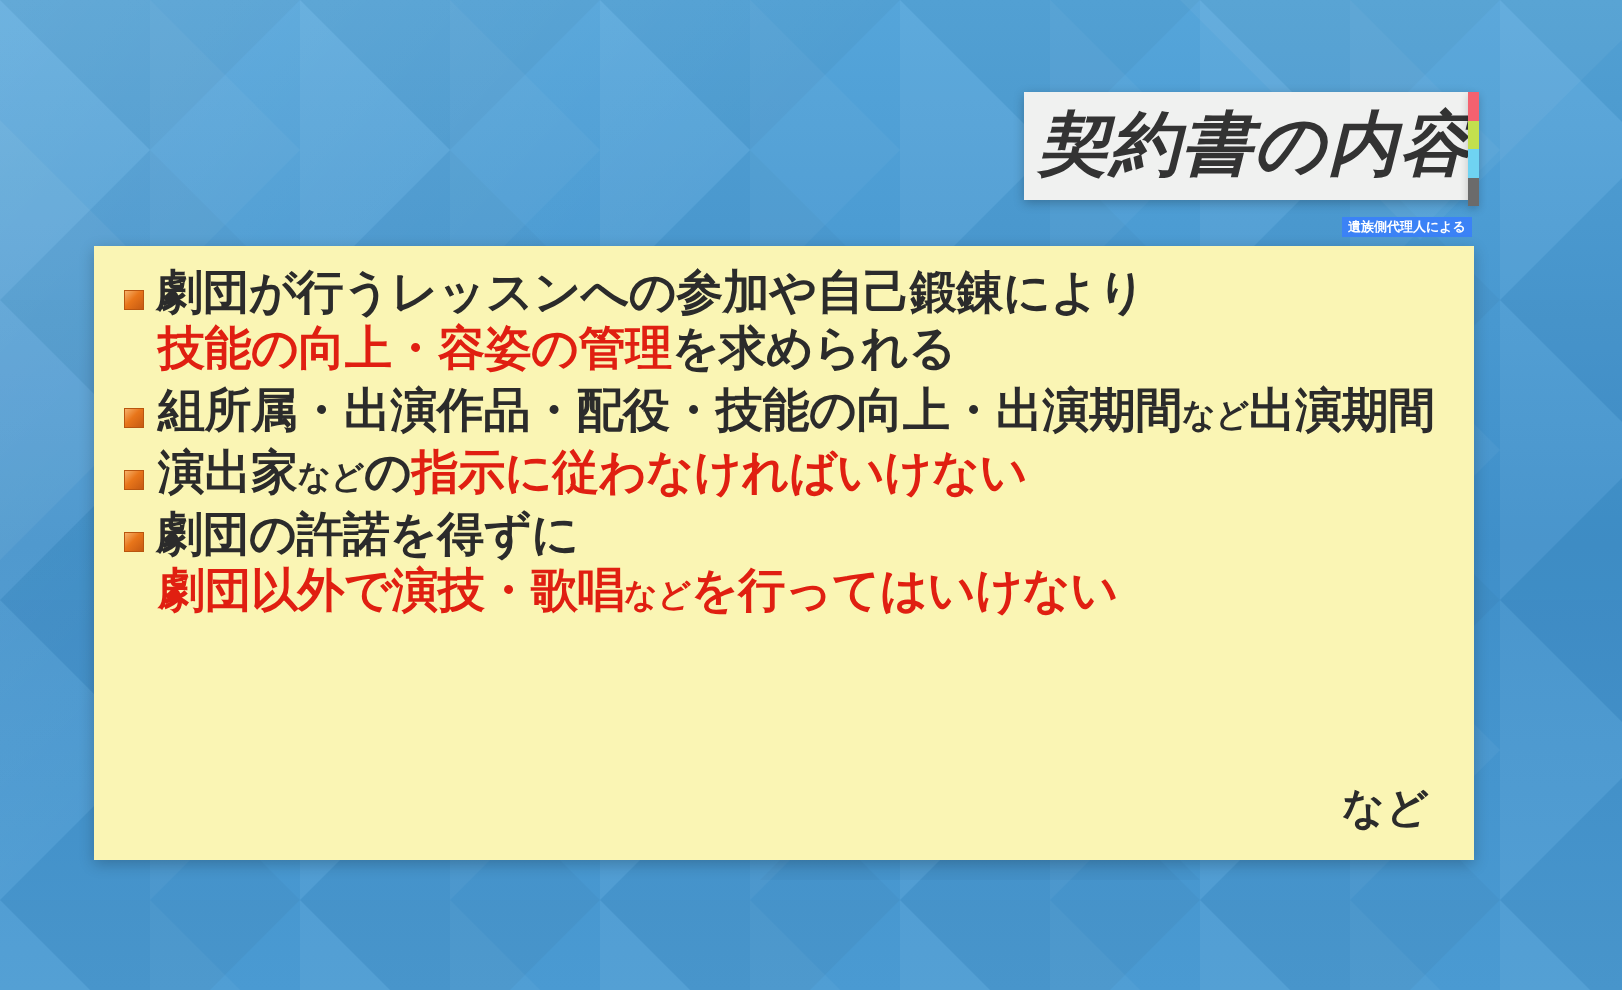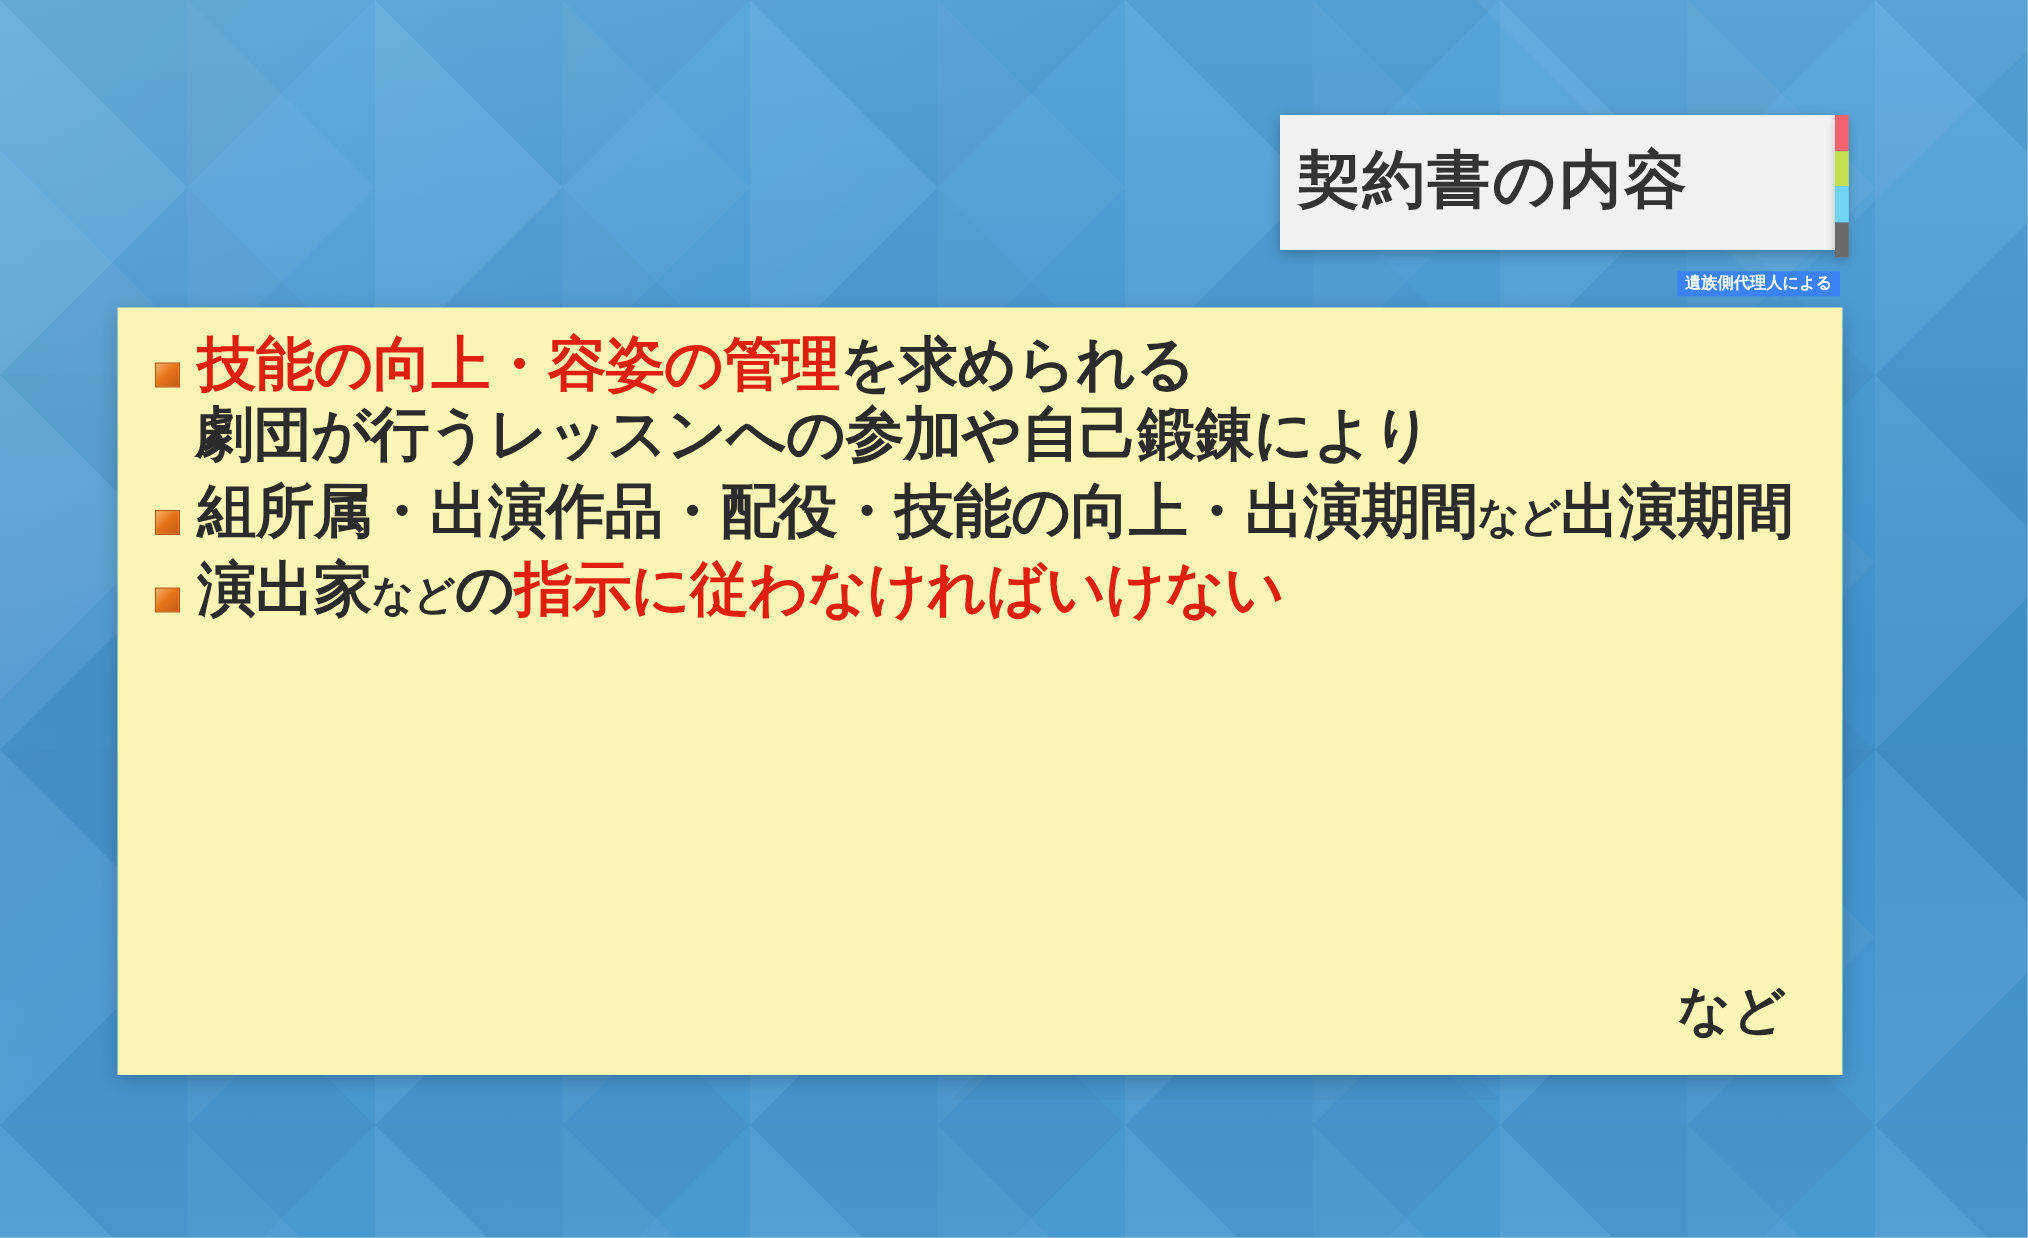--- a/index.html
+++ b/index.html
@@ -21,27 +21,28 @@
   #bg svg { position:absolute; inset:0; width:100%; height:100%; }
 
   
   #title-card {
     position:absolute; left:1024px; top:92px; width:444px; height:108px;
     background:#f0f1f0;
     box-shadow:0 3px 10px rgba(0,0,0,.25);
     display:flex; align-items:center;
   }
   #title-text {
-    font-size:50px; line-height:1;
+    font-size:70px; line-height:1;
     font-weight:bold;
     color:#333333;
     letter-spacing:2px;
     padding-left:14px;
     white-space:nowrap;
     transform:translateY(-2px);
+    font-style:italic;
   }
   #title-accent {
     position:absolute; left:1468px; top:92px; width:11px; height:114px;
     display:flex; flex-direction:column;
     box-shadow:0 3px 8px rgba(0,0,0,.2);
   }
   #title-accent span { flex:1 1 0; display:block; }
 
   
   #attribution {
@@ -126,31 +127,38 @@
   <span style="background: rgb(107, 107, 107);"></span>
 </div>
 
 <div id="attribution">遺族側代理人による</div>
 
 <div id="panel">
   <div id="bullet-list">
       <div class="bullet">
         <div class="marker"></div>
         <div class="lines">
+          <div class="line"><span class="">劇団が行うレッスンへの参加や自己鍛錬により</span></div>
           <div class="line indent"><span class="red ">技能の向上・容姿の管理</span><span class="">を求められる</span></div>
-          <div class="line"><span class="">劇団が行うレッスンへの参加や自己鍛錬により</span></div>
         </div>
       </div>
       <div class="bullet">
         <div class="marker"></div>
         <div class="lines">
           <div class="line indent"><span class="">組所属・出演作品・配役・技能の向上・出演期間</span><span class="small">など</span><span class="">出演期間</span></div>
         </div>
       </div>
       <div class="bullet">
         <div class="marker"></div>
         <div class="lines">
           <div class="line indent"><span class="">演出家</span><span class="small">など</span><span class="">の</span><span class="red ">指示に従わなければいけない</span></div>
         </div>
       </div>
+      <div class="bullet">
+        <div class="marker"></div>
+        <div class="lines">
+          <div class="line"><span class="">劇団の許諾を得ずに</span></div>
+          <div class="line indent"><span class="red ">劇団以外で演技・歌唱</span><span class="red small">など</span><span class="red ">を行ってはいけない</span></div>
+        </div>
+      </div>
     </div>
   <div id="etc">など</div>
 </div>
 
 </body></html>

